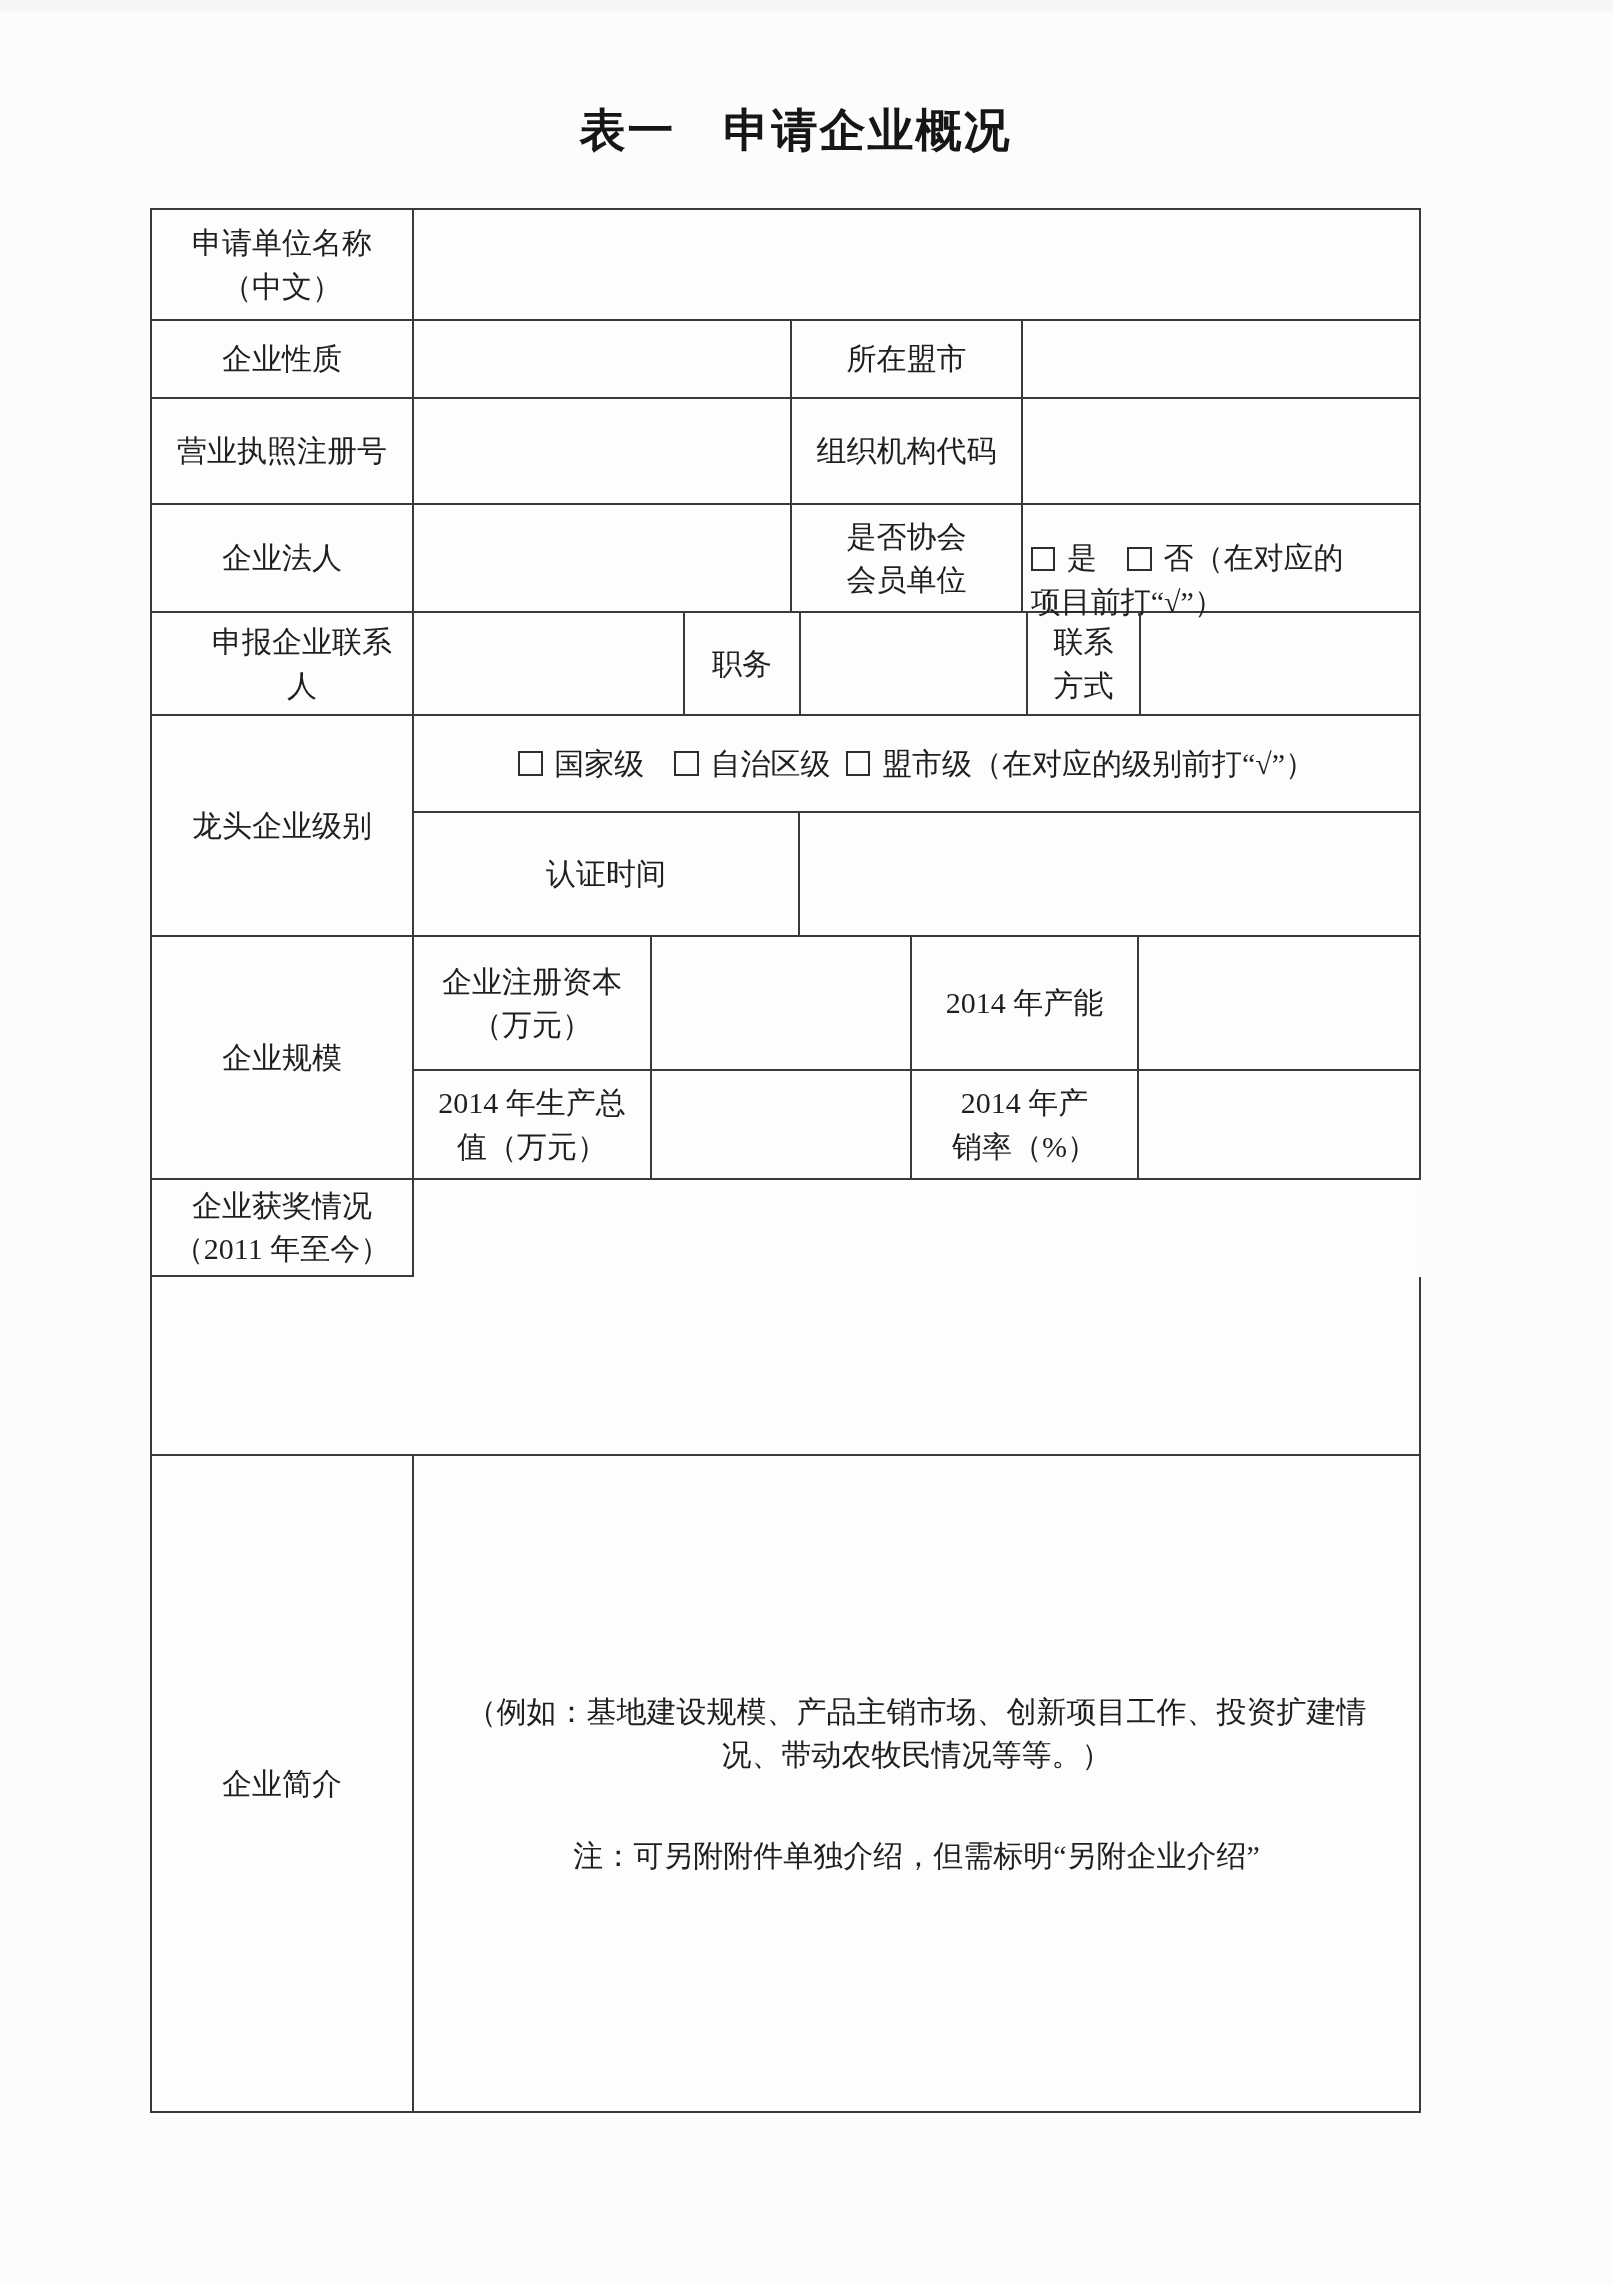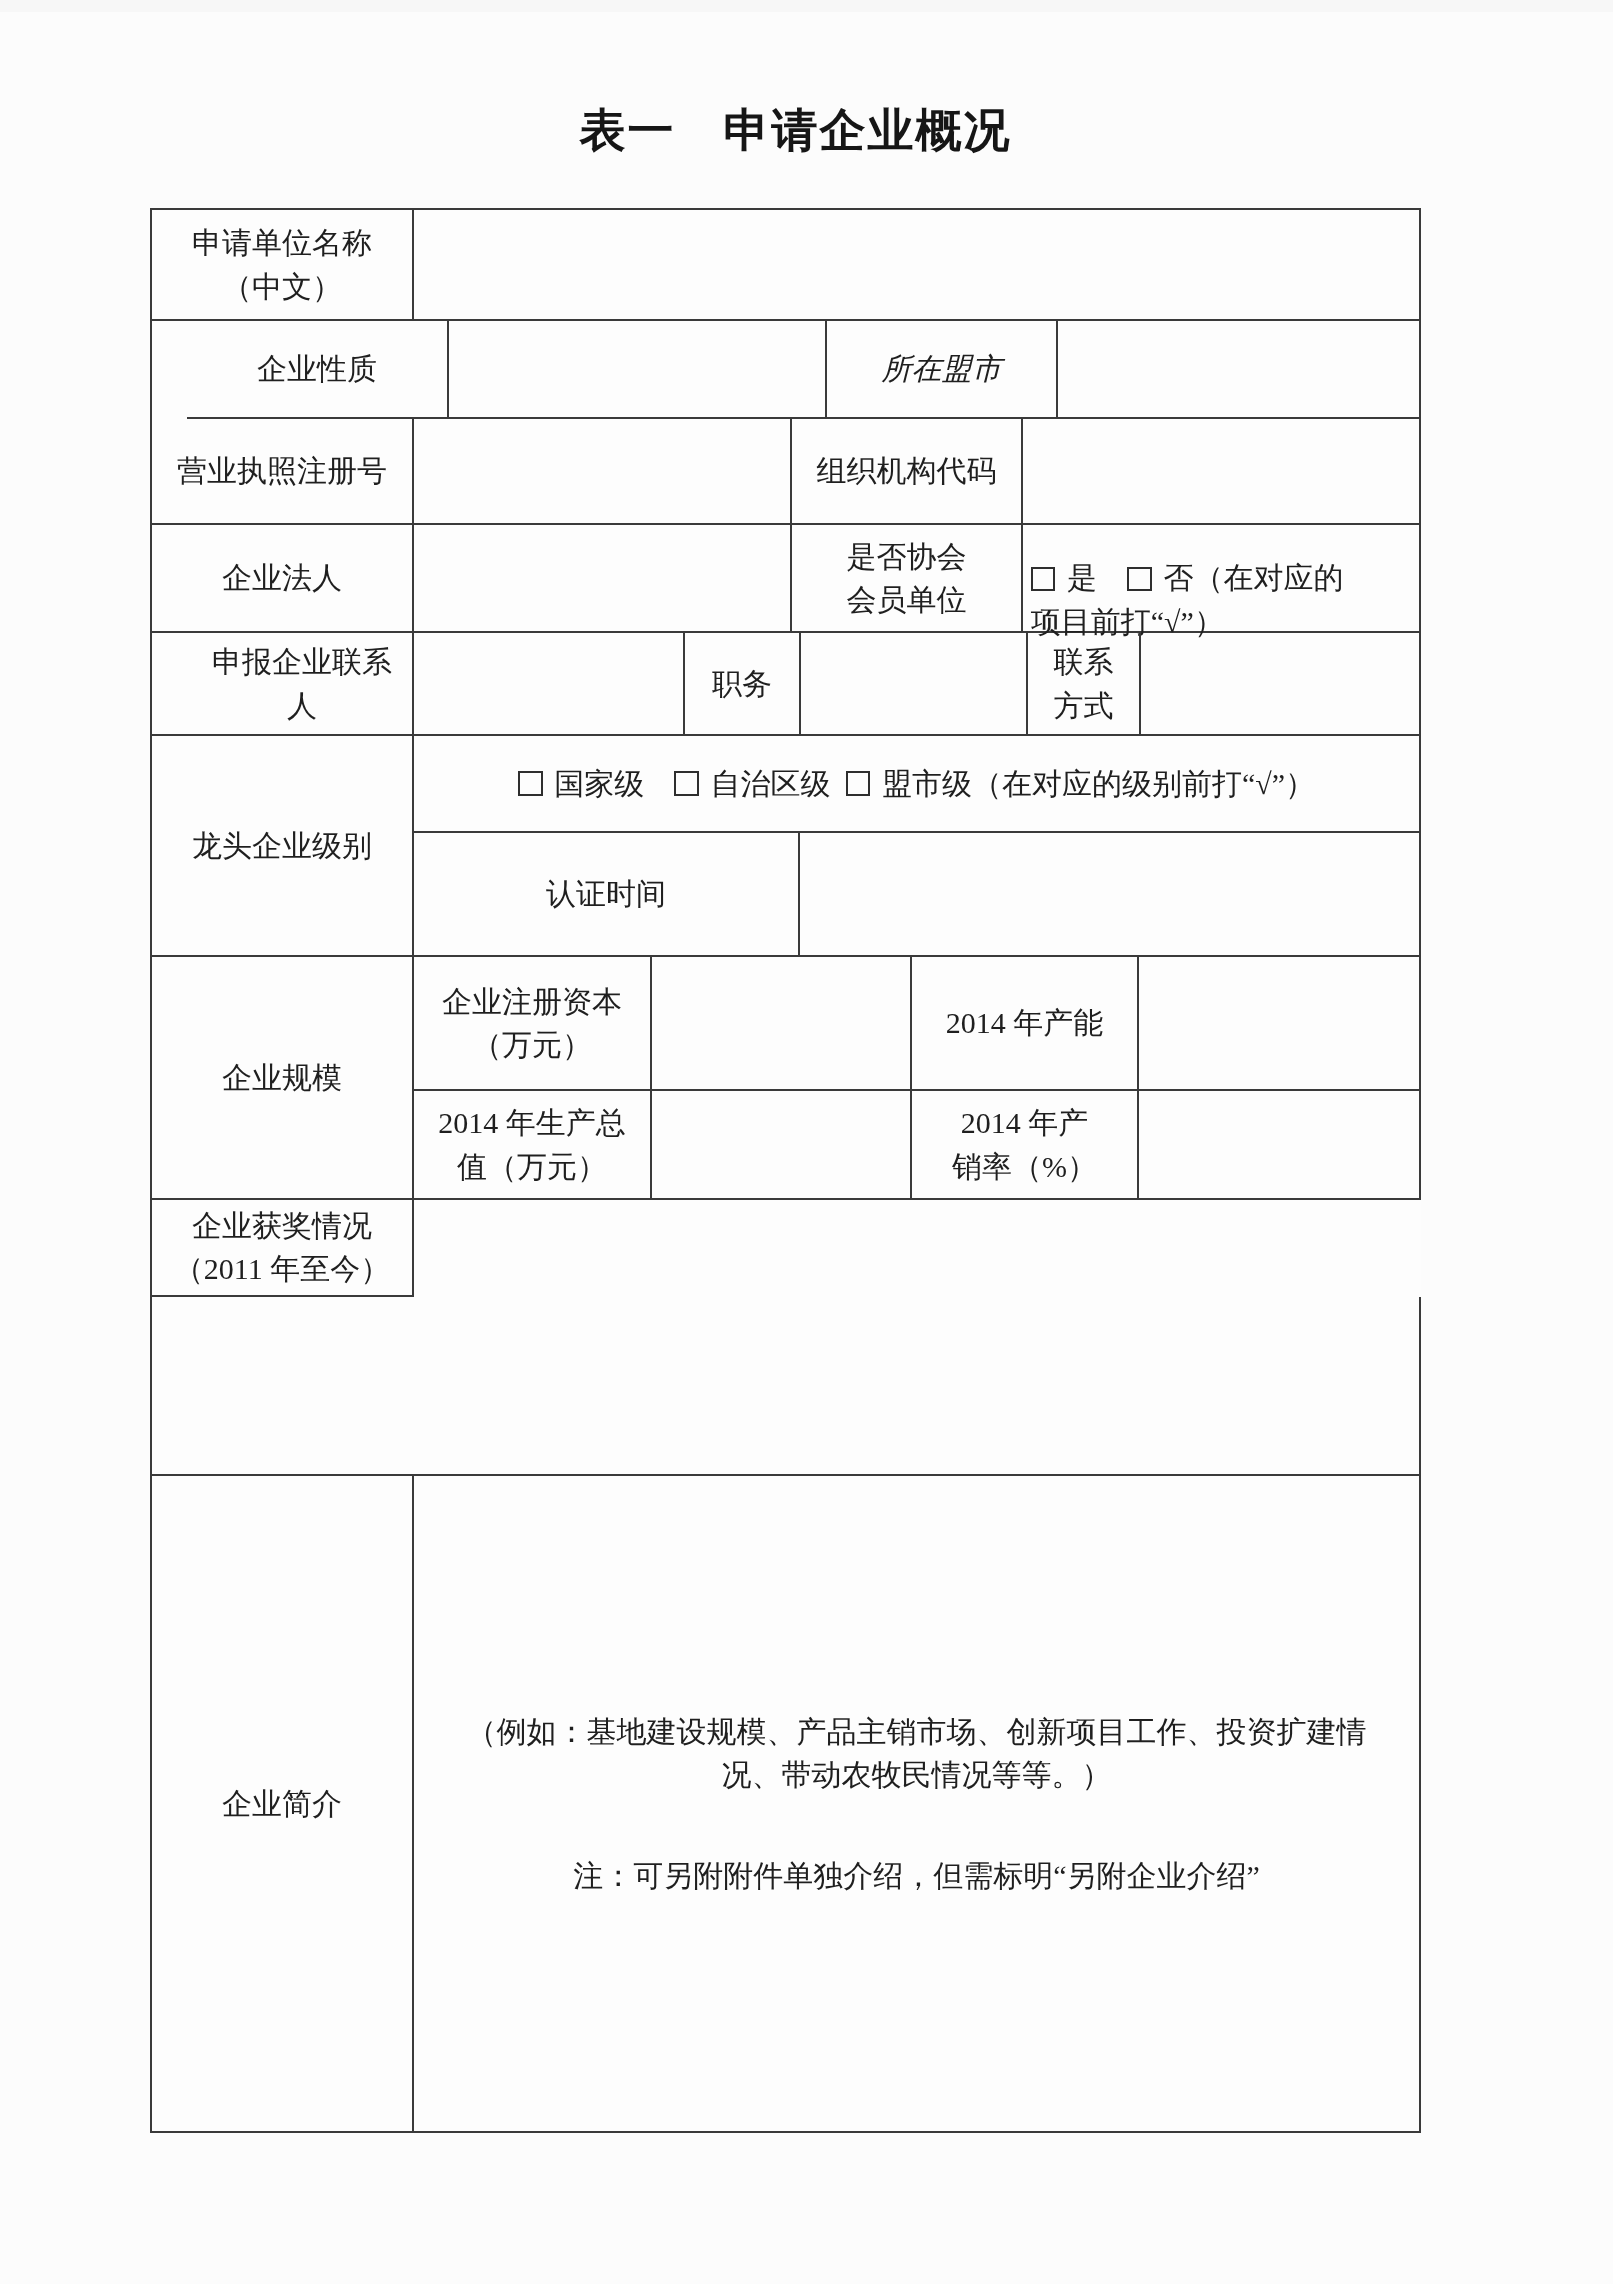--- a/index.html
+++ b/index.html
@@ -75,24 +75,24 @@
   <div class="doc-title">表一　申请企业概况</div>
 
   <div class="tbl">
 
     <div class="row" style="height:111px;">
       <div class="cell" style="width:262px;">申请单位名称
 （中文）</div>
       <div class="cell blank grow"></div>
     </div>
 
-    <div class="row" style="height:98px;padding-left:35px;">
+    <div class="row" style="height:78px;">
       <div class="cell" style="width:262px;">企业性质</div>
       <div class="cell blank" style="width:378px;"></div>
-      <div class="cell" style="width:231px;font-style:italic;">所在盟市</div>
+      <div class="cell" style="width:231px;">所在盟市</div>
       <div class="cell blank grow"></div>
     </div>
 
     <div class="row" style="height:106px;">
       <div class="cell" style="width:262px;">营业执照注册号</div>
       <div class="cell blank" style="width:378px;"></div>
       <div class="cell" style="width:231px;">组织机构代码</div>
       <div class="cell blank grow"></div>
     </div>
 

